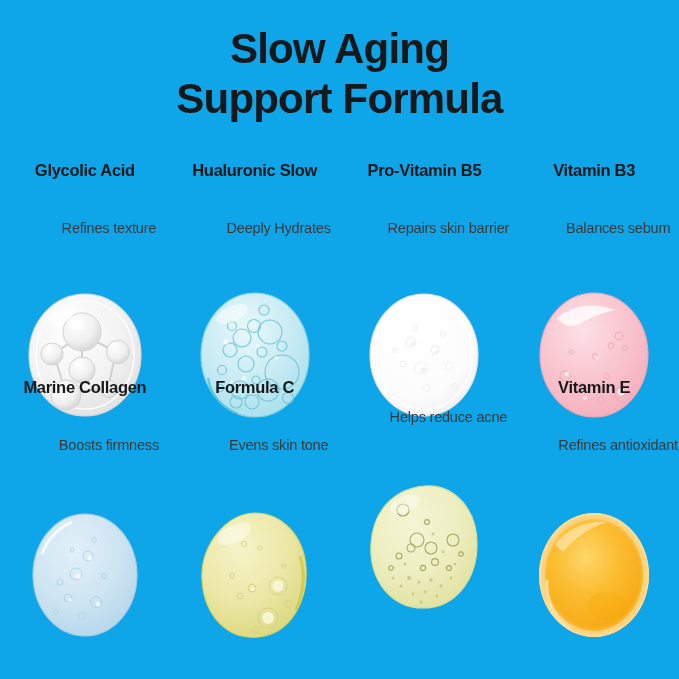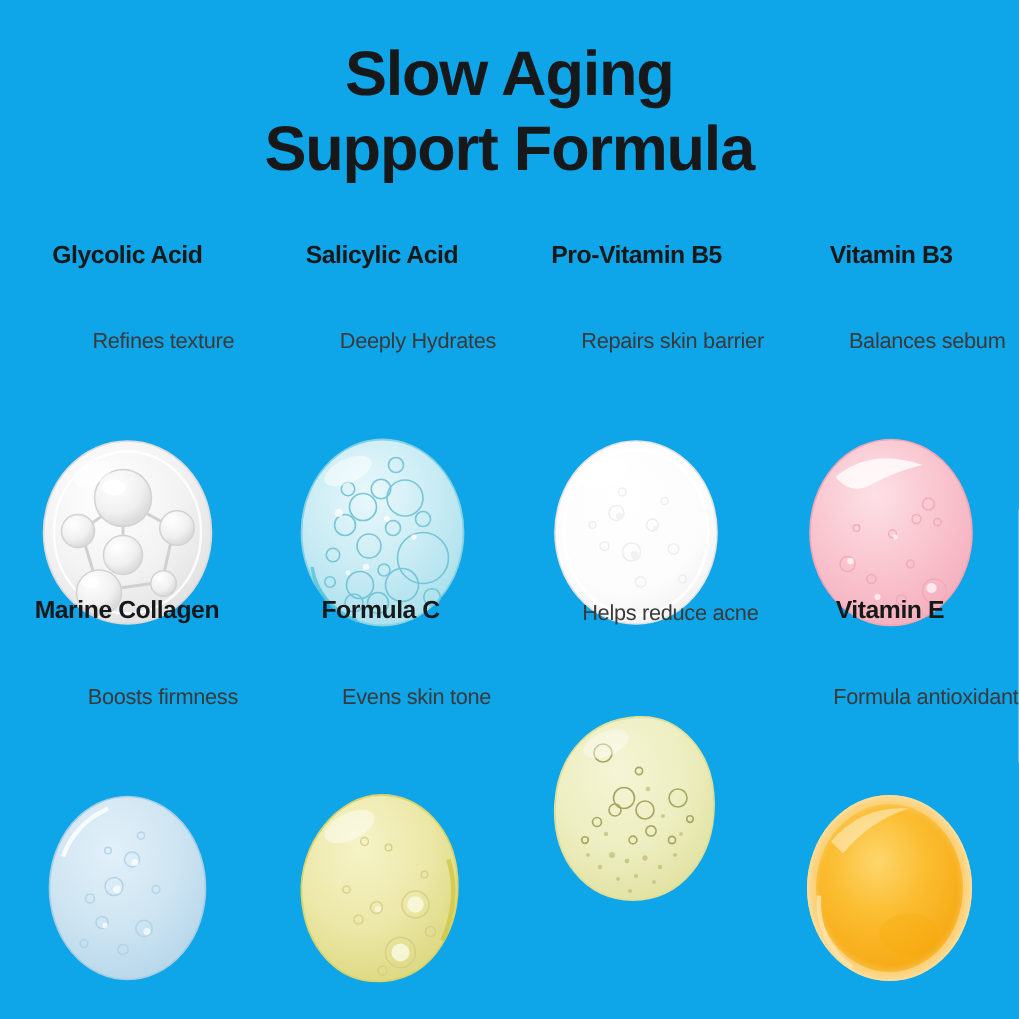--- a/index.html
+++ b/index.html
@@ -48,21 +48,21 @@
     position: absolute;
     top: 160px;
     left: 0;
     width: 679px;
   }
   .row {
     display: flex;
     width: 679px;
     height: 225px;
   }
-  .row-2 { margin-top: 12px; }
+  .row-2 { margin-top: 12px; align-items: center; }
 
   .cell {
     flex: 1 1 25%;
     display: flex;
     flex-direction: column;
     align-items: center;
     position: relative;
     gap: 36px;
   }
 
@@ -156,21 +156,21 @@
 
               <ellipse cx="50" cy="35" rx="8" ry="5" fill="#ffffff" opacity="0.9"></ellipse>
               <ellipse cx="34" cy="98" rx="6" ry="4" fill="#ffffff" opacity="0.85"></ellipse>
               <ellipse cx="36" cy="26" rx="14" ry="7" fill="#ffffff" opacity="0.55" transform="rotate(-28 36 26)"></ellipse>
             </svg>
           </div>
         </div>
       </div>
 
       <div class="cell">
-        <span class="ing-name">Salicylic Acid</span>
+        <span class="ing-name">Hualuronic Slow</span>
         <span class="ing-desc">Deeply Hydrates</span>
         <div class="blob-wrap">
           <div class="blob">
             <svg viewBox="0 0 118 130" aria-hidden="true">
               <defs>
                 <radialGradient id="gB" cx="42%" cy="30%" r="76%">
                   <stop offset="0%" stop-color="#e8f8fb"></stop>
                   <stop offset="55%" stop-color="#c8ebf4"></stop>
                   <stop offset="100%" stop-color="#a6dfec"></stop>
                 </radialGradient>
@@ -411,21 +411,21 @@
                 <circle cx="68" cy="52" r="1.5"></circle>
               </g>
               <ellipse cx="40" cy="22" rx="16" ry="8" fill="#ffffff" opacity="0.4" transform="rotate(-22 40 22)"></ellipse>
             </svg>
           </div>
         </div>
       </div>
 
       <div class="cell">
         <span class="ing-name">Vitamin E</span>
-        <span class="ing-desc">Formula antioxidant</span>
+        <span class="ing-desc">Refines antioxidant</span>
         <div class="blob-wrap">
           <div class="blob">
             <svg viewBox="0 0 118 130" aria-hidden="true">
               <defs>
                 <radialGradient id="gH" cx="42%" cy="34%" r="72%">
                   <stop offset="0%" stop-color="#fdd66b"></stop>
                   <stop offset="45%" stop-color="#fbbd31"></stop>
                   <stop offset="100%" stop-color="#f5a60f"></stop>
                 </radialGradient>
                 <radialGradient id="gHrim" cx="50%" cy="50%" r="50%">

